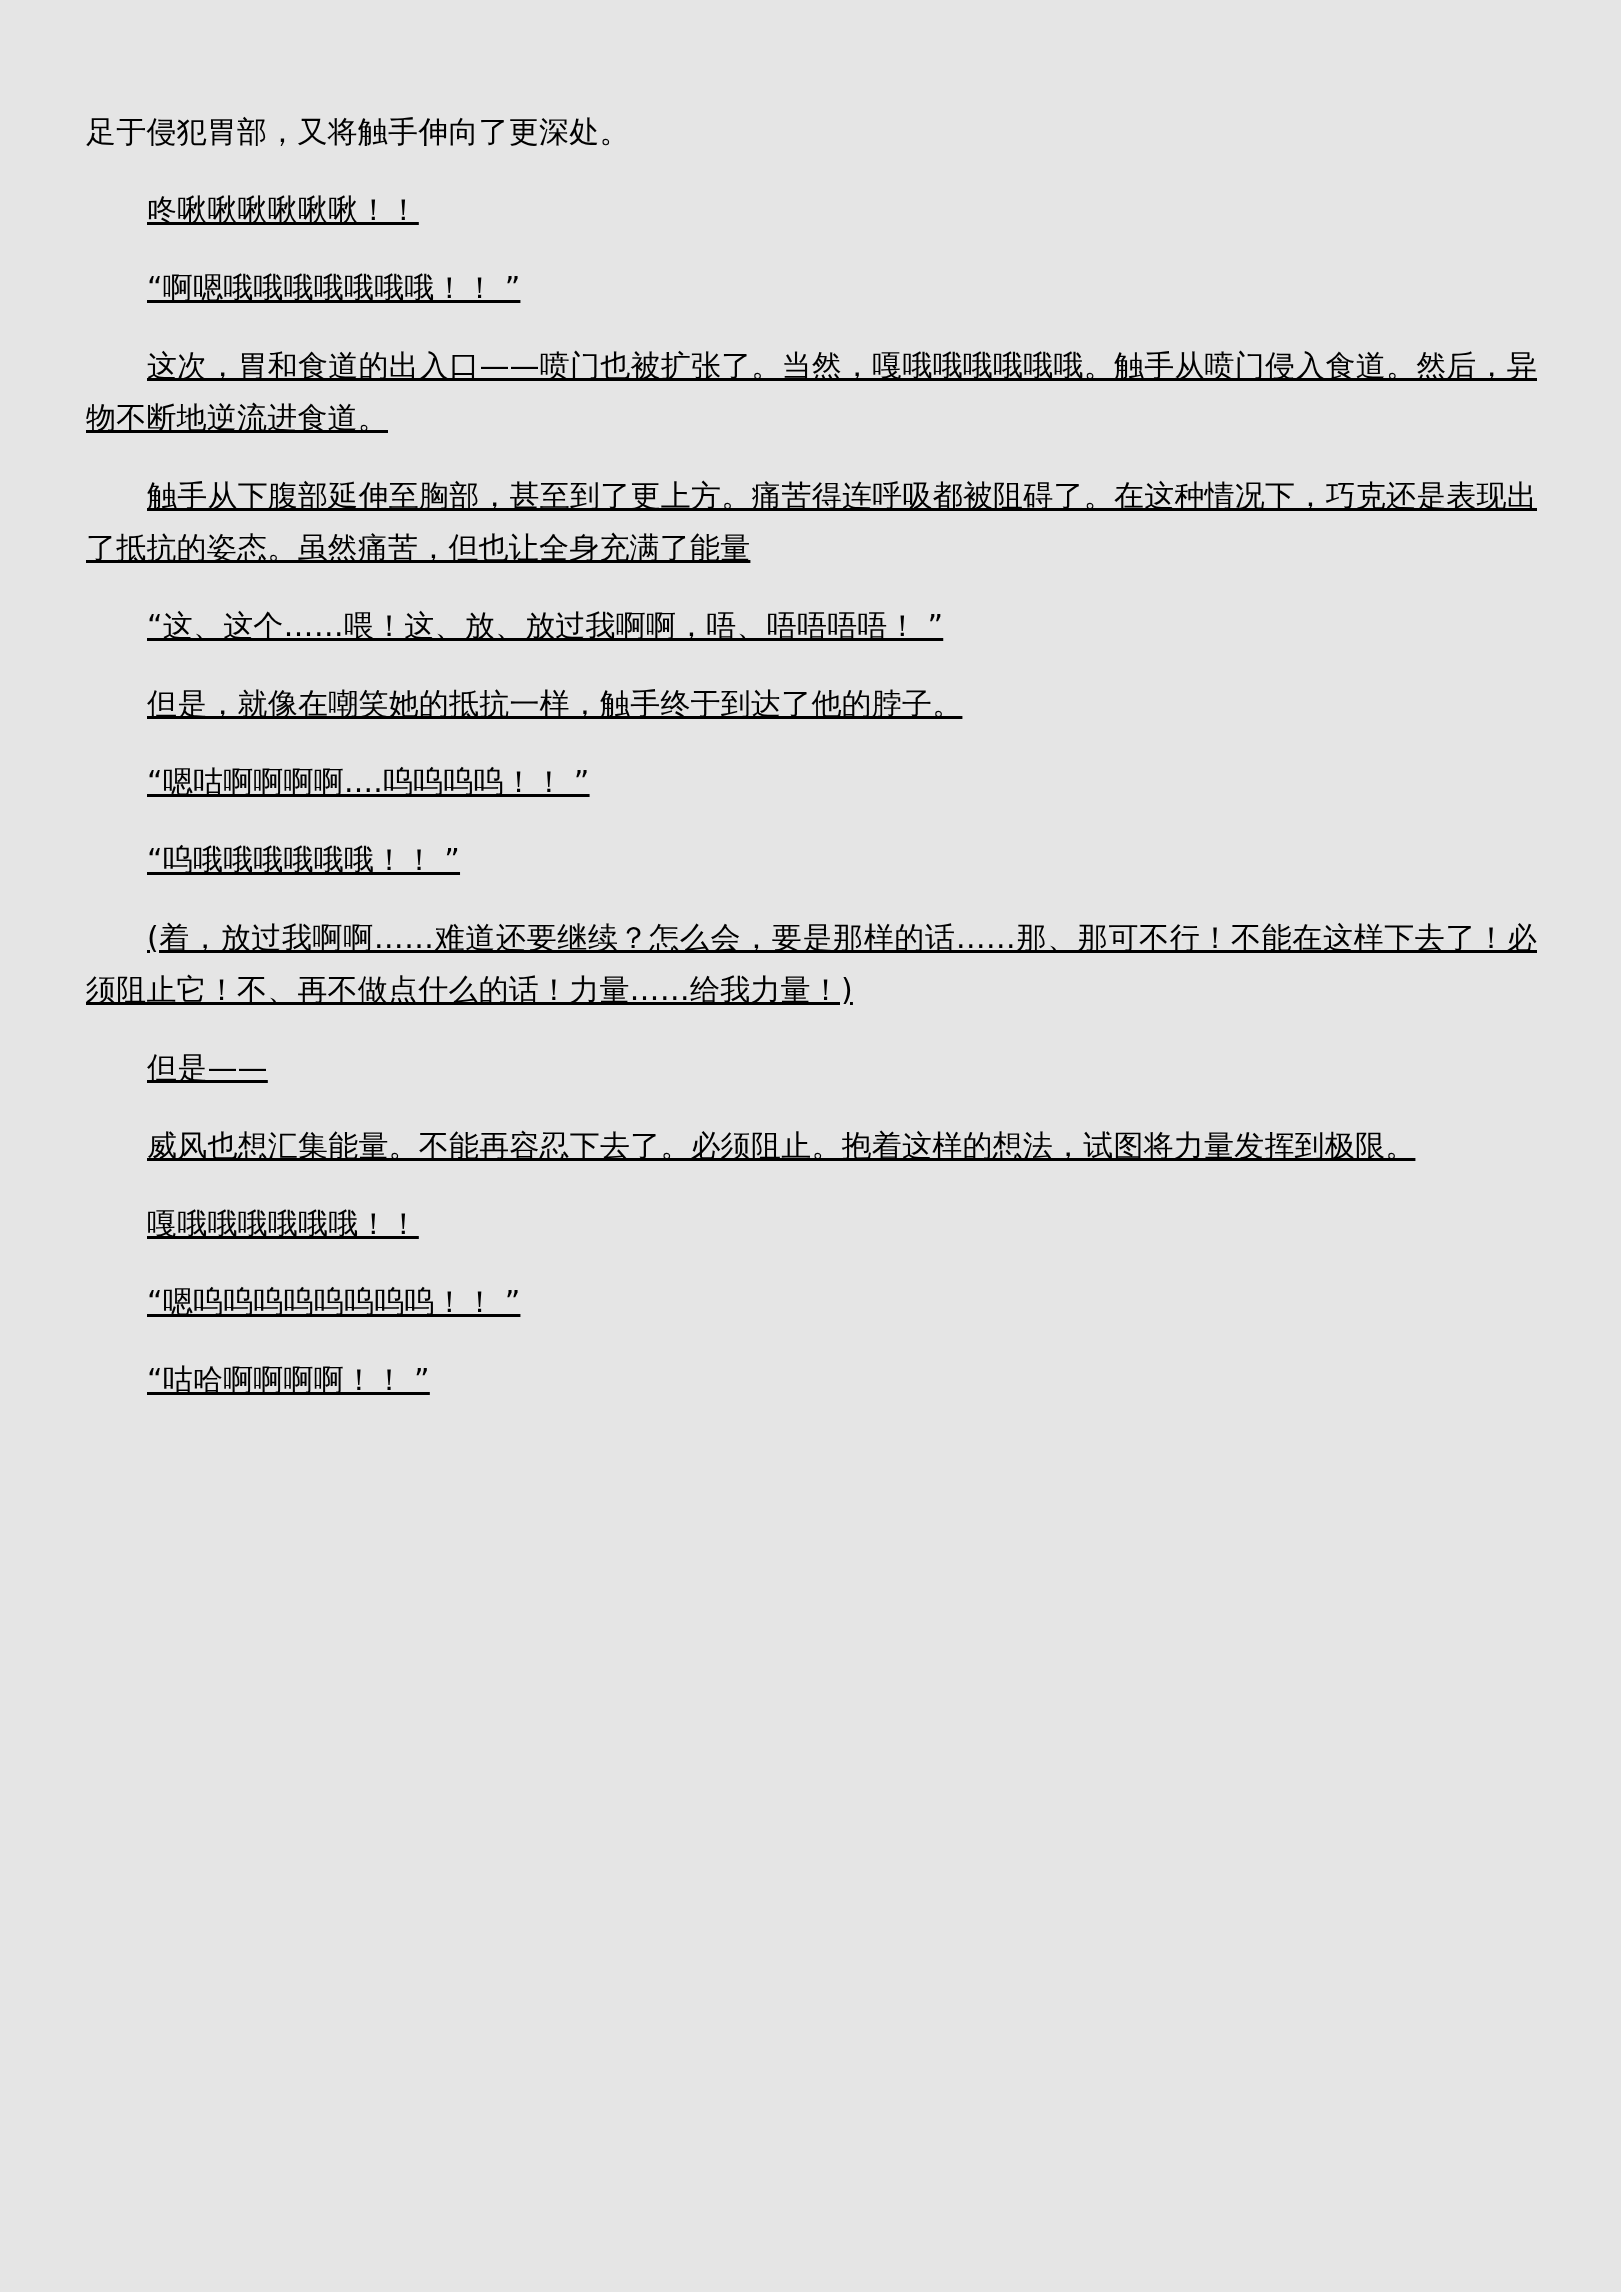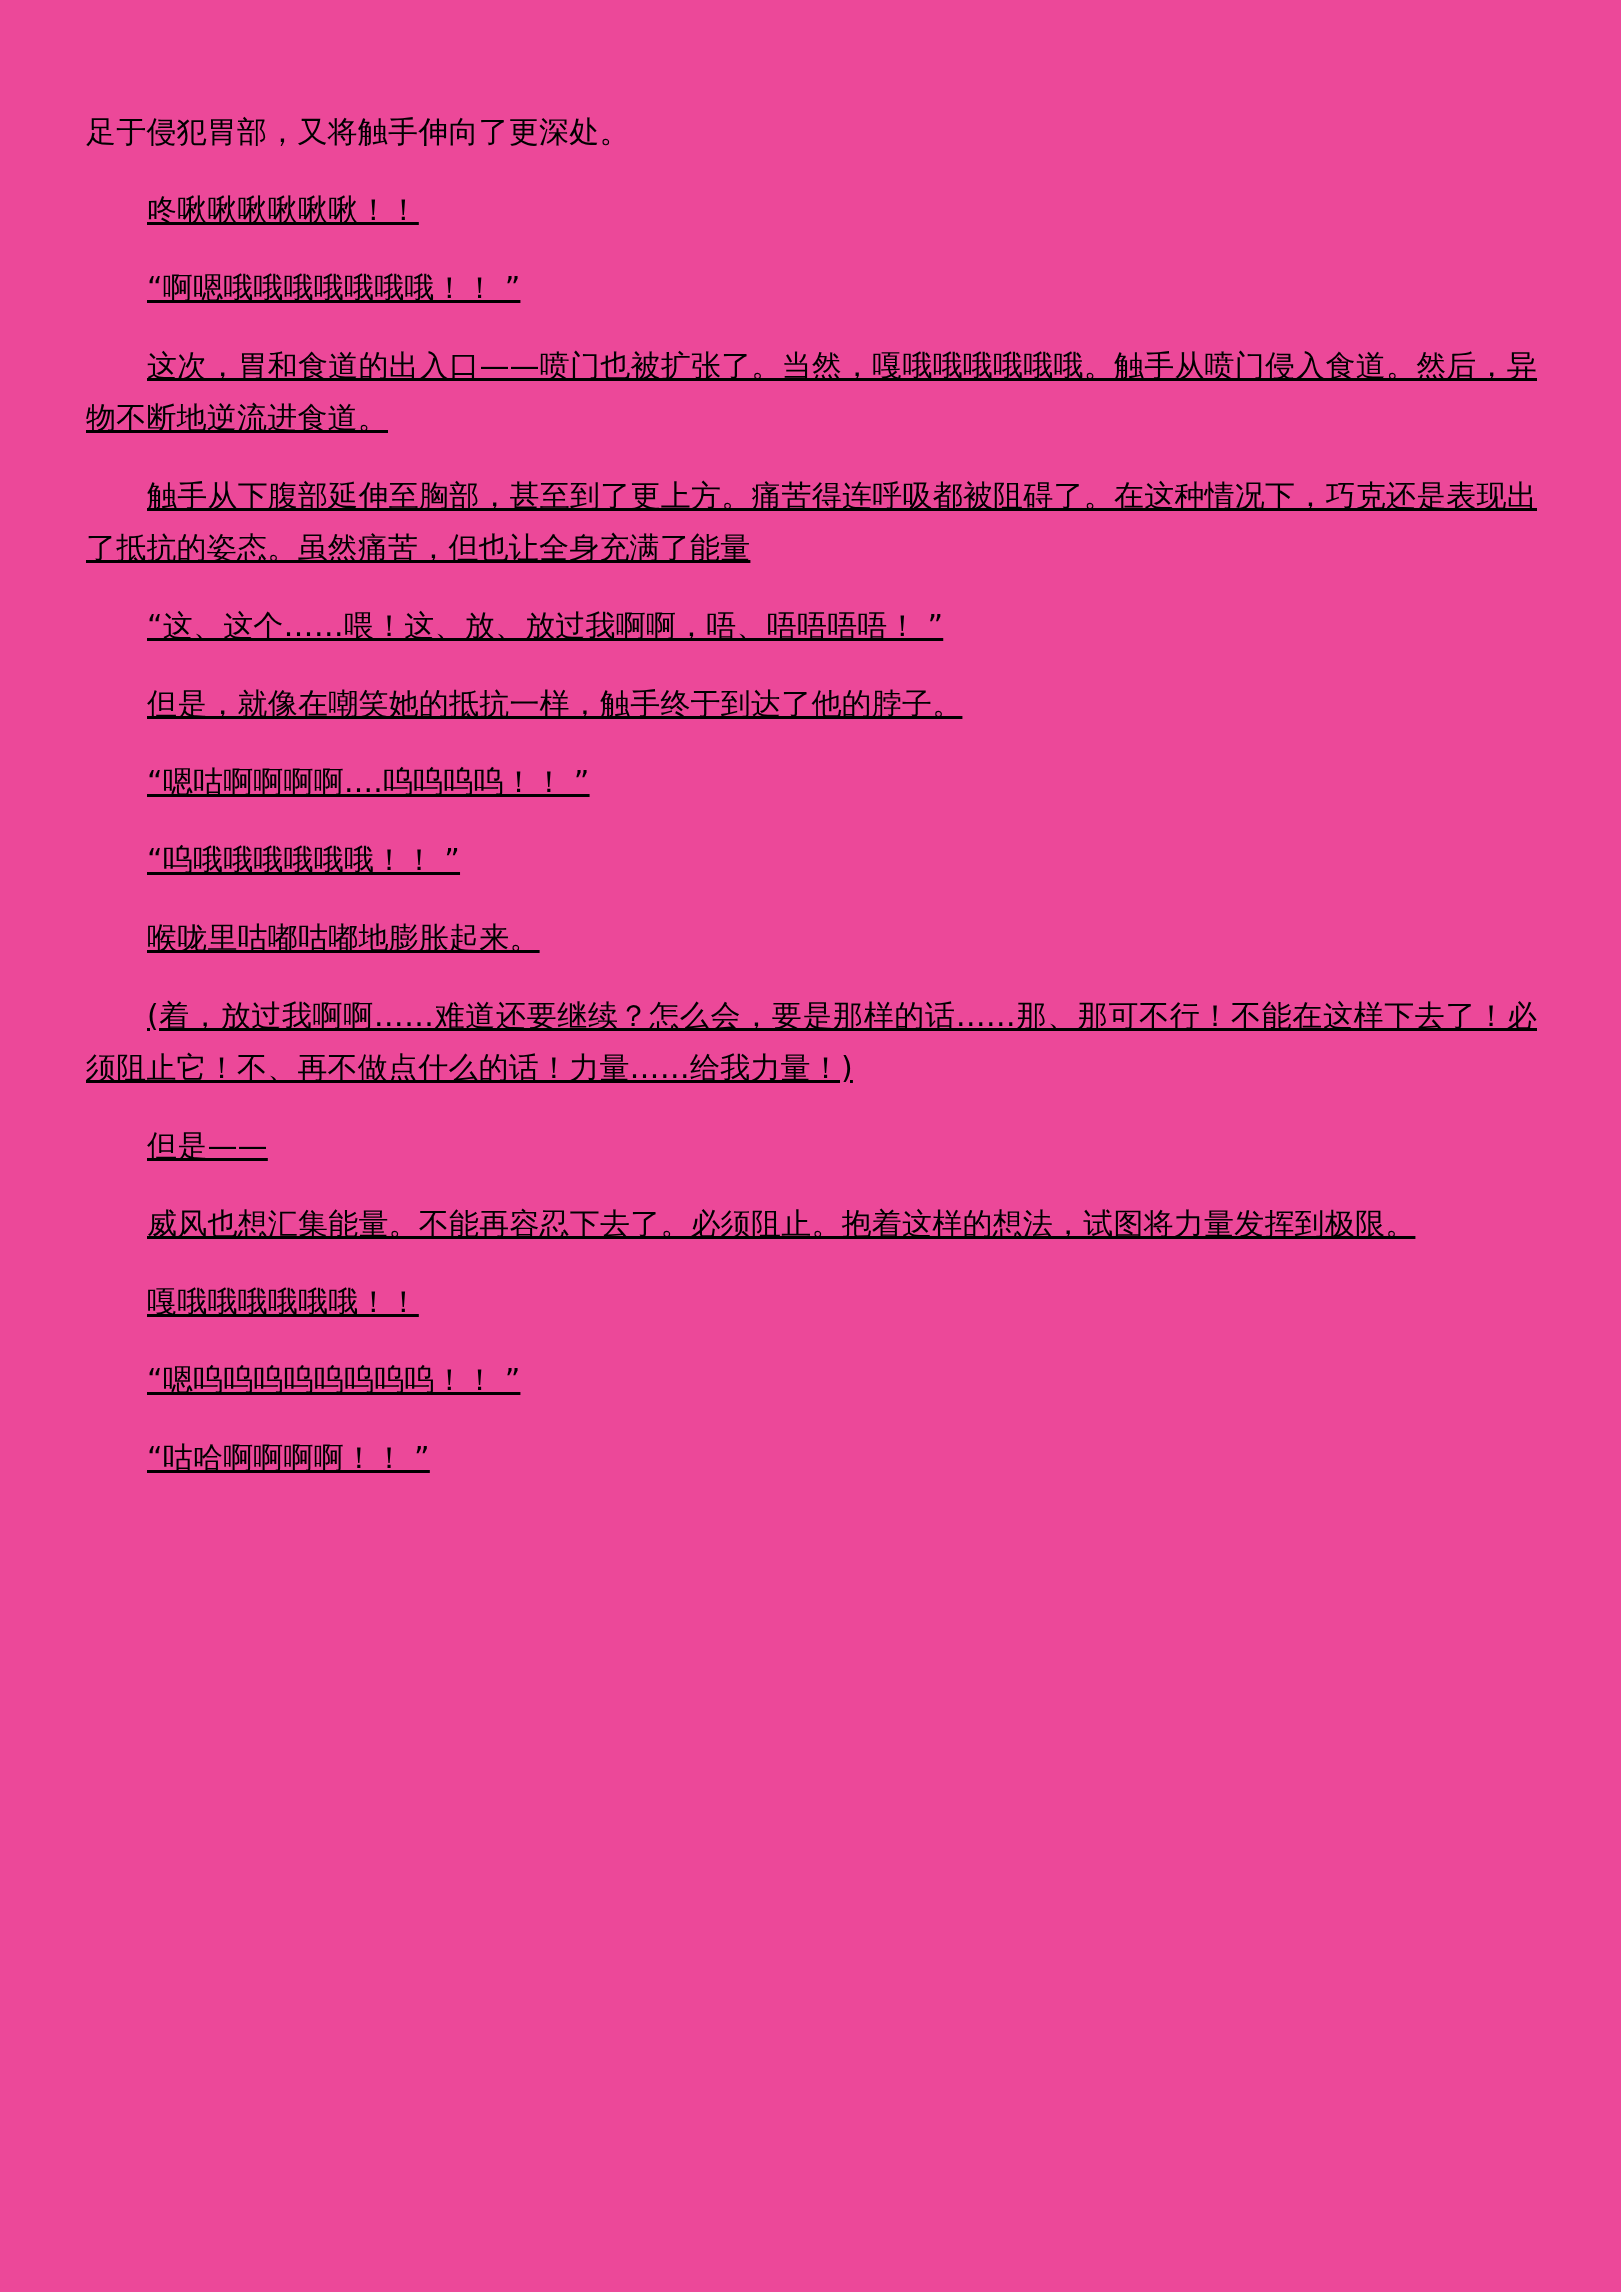--- a/index.html
+++ b/index.html
@@ -7,21 +7,21 @@
     padding: 0;
     background: #ffffff;
   }
   body {
     font-family: "Liberation Serif", "DejaVu Serif", serif;
   }
   .page {
     position: relative;
     width: 1621px;
     height: 2293px;
-    background: #ec4899;
+    background: #e5e5e5;
     box-sizing: border-box;
     overflow: hidden;
   }
   .content {
     position: absolute;
     left: 86px;
     top: 106px;
     width: 1451px;
   }
   .para {
@@ -50,21 +50,20 @@
   <div class="content">
     <p class="para noindent">足于侵犯胃部，又将触手伸向了更深处。</p>
     <p class="para indent">咚啾啾啾啾啾啾！！</p>
     <p class="para indent">“啊嗯哦哦哦哦哦哦哦！！ ”</p>
     <p class="para indent">这次，胃和食道的出入口——喷门也被扩张了。当然，嘎哦哦哦哦哦哦。触手从喷门侵入食道。然后，异物不断地逆流进食道。</p>
     <p class="para indent">触手从下腹部延伸至胸部，甚至到了更上方。痛苦得连呼吸都被阻碍了。在这种情况下，巧克还是表现出了抵抗的姿态。虽然痛苦，但也让全身充满了能量</p>
     <p class="para indent">“这、这个……喂！这、放、放过我啊啊，唔、唔唔唔唔！ ”</p>
     <p class="para indent">但是，就像在嘲笑她的抵抗一样，触手终于到达了他的脖子。</p>
     <p class="para indent">“嗯咕啊啊啊啊....呜呜呜呜！！ ”</p>
     <p class="para indent">“呜哦哦哦哦哦哦！！ ”</p>
-    <p class="para indent">喉咙里咕嘟咕嘟地膨胀起来。</p>
     <p class="para indent">(着，放过我啊啊……难道还要继续？怎么会，要是那样的话……那、那可不行！不能在这样下去了！必须阻止它！不、再不做点什么的话！力量……给我力量！)</p>
     <p class="para indent">但是——</p>
     <p class="para indent">威风也想汇集能量。不能再容忍下去了。必须阻止。抱着这样的想法，试图将力量发挥到极限。</p>
     <p class="para indent">嘎哦哦哦哦哦哦！！</p>
     <p class="para indent">“嗯呜呜呜呜呜呜呜呜！！ ”</p>
     <p class="para indent">“咕哈啊啊啊啊！！ ”</p>
   </div>
 </div>
 
 

